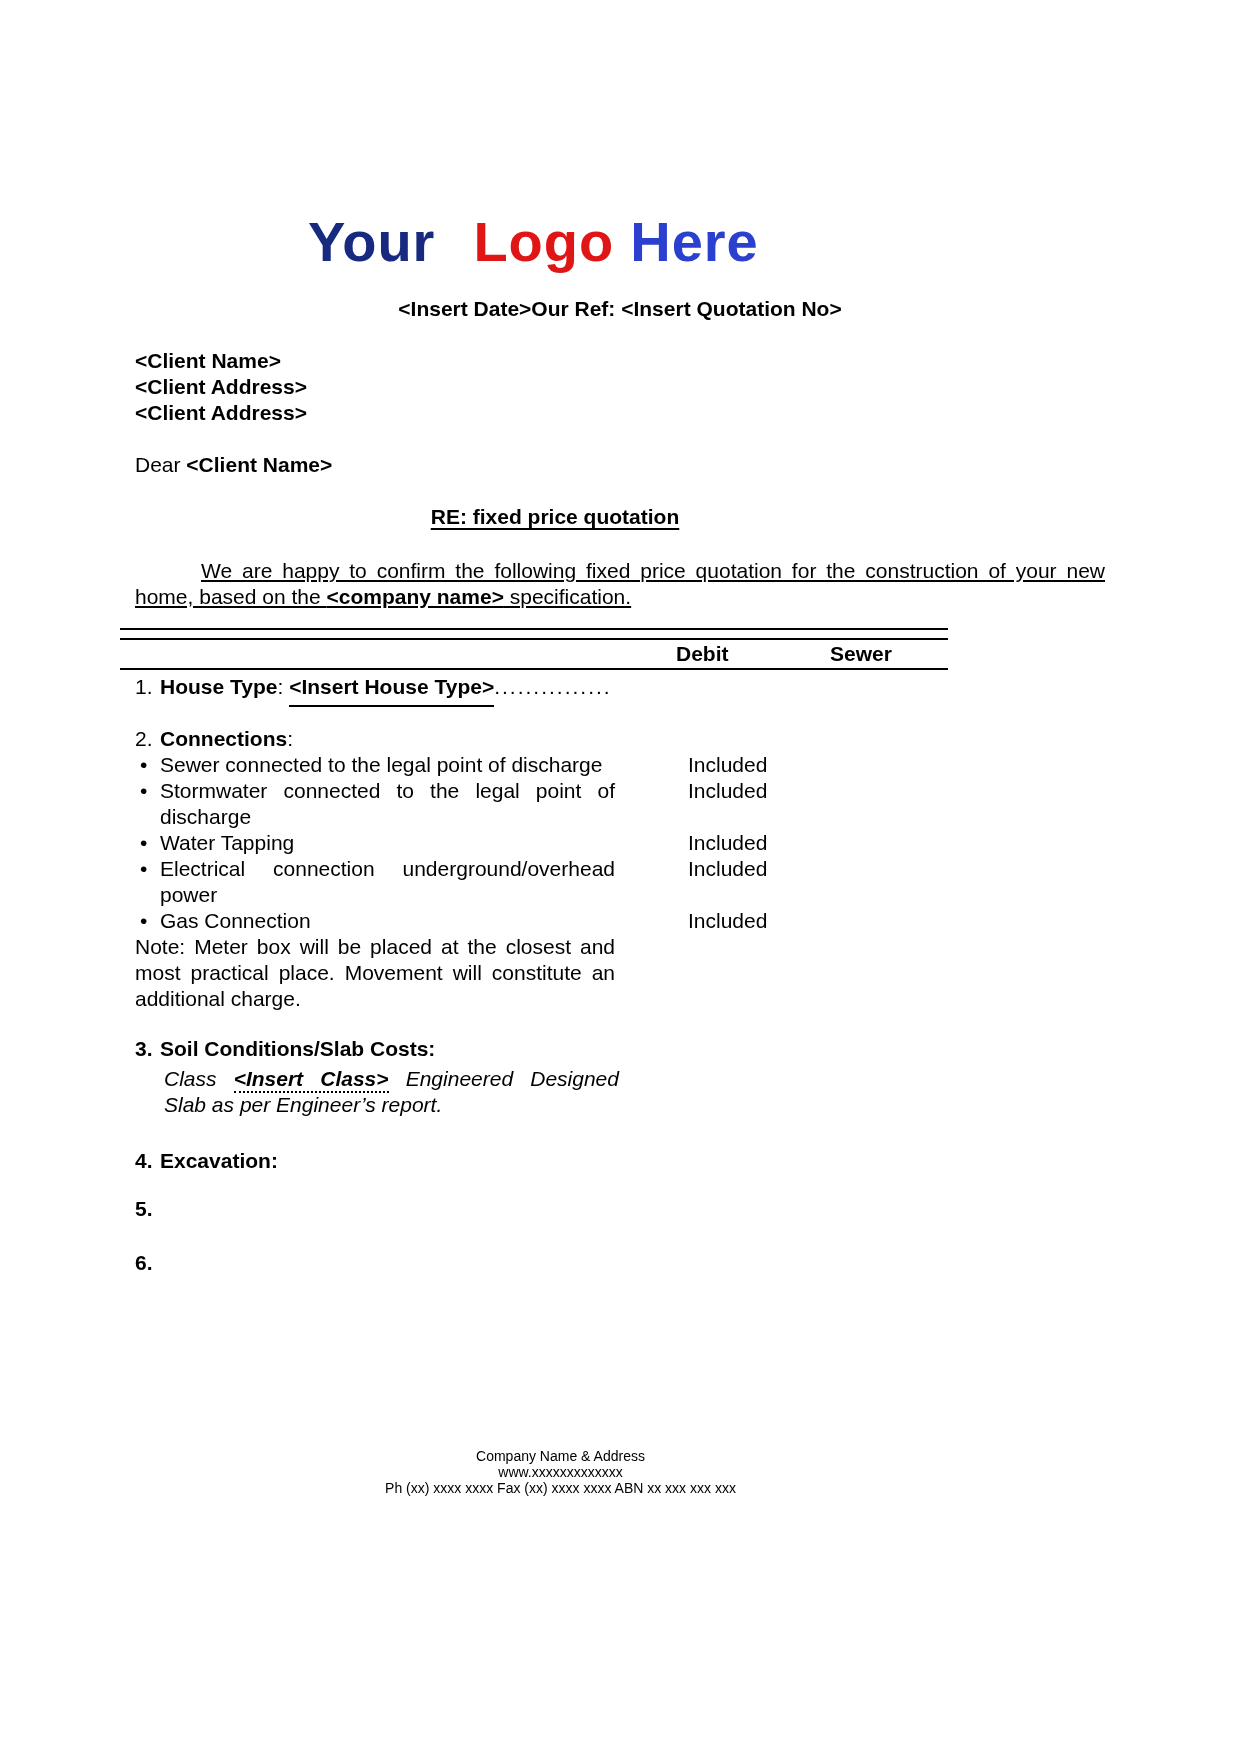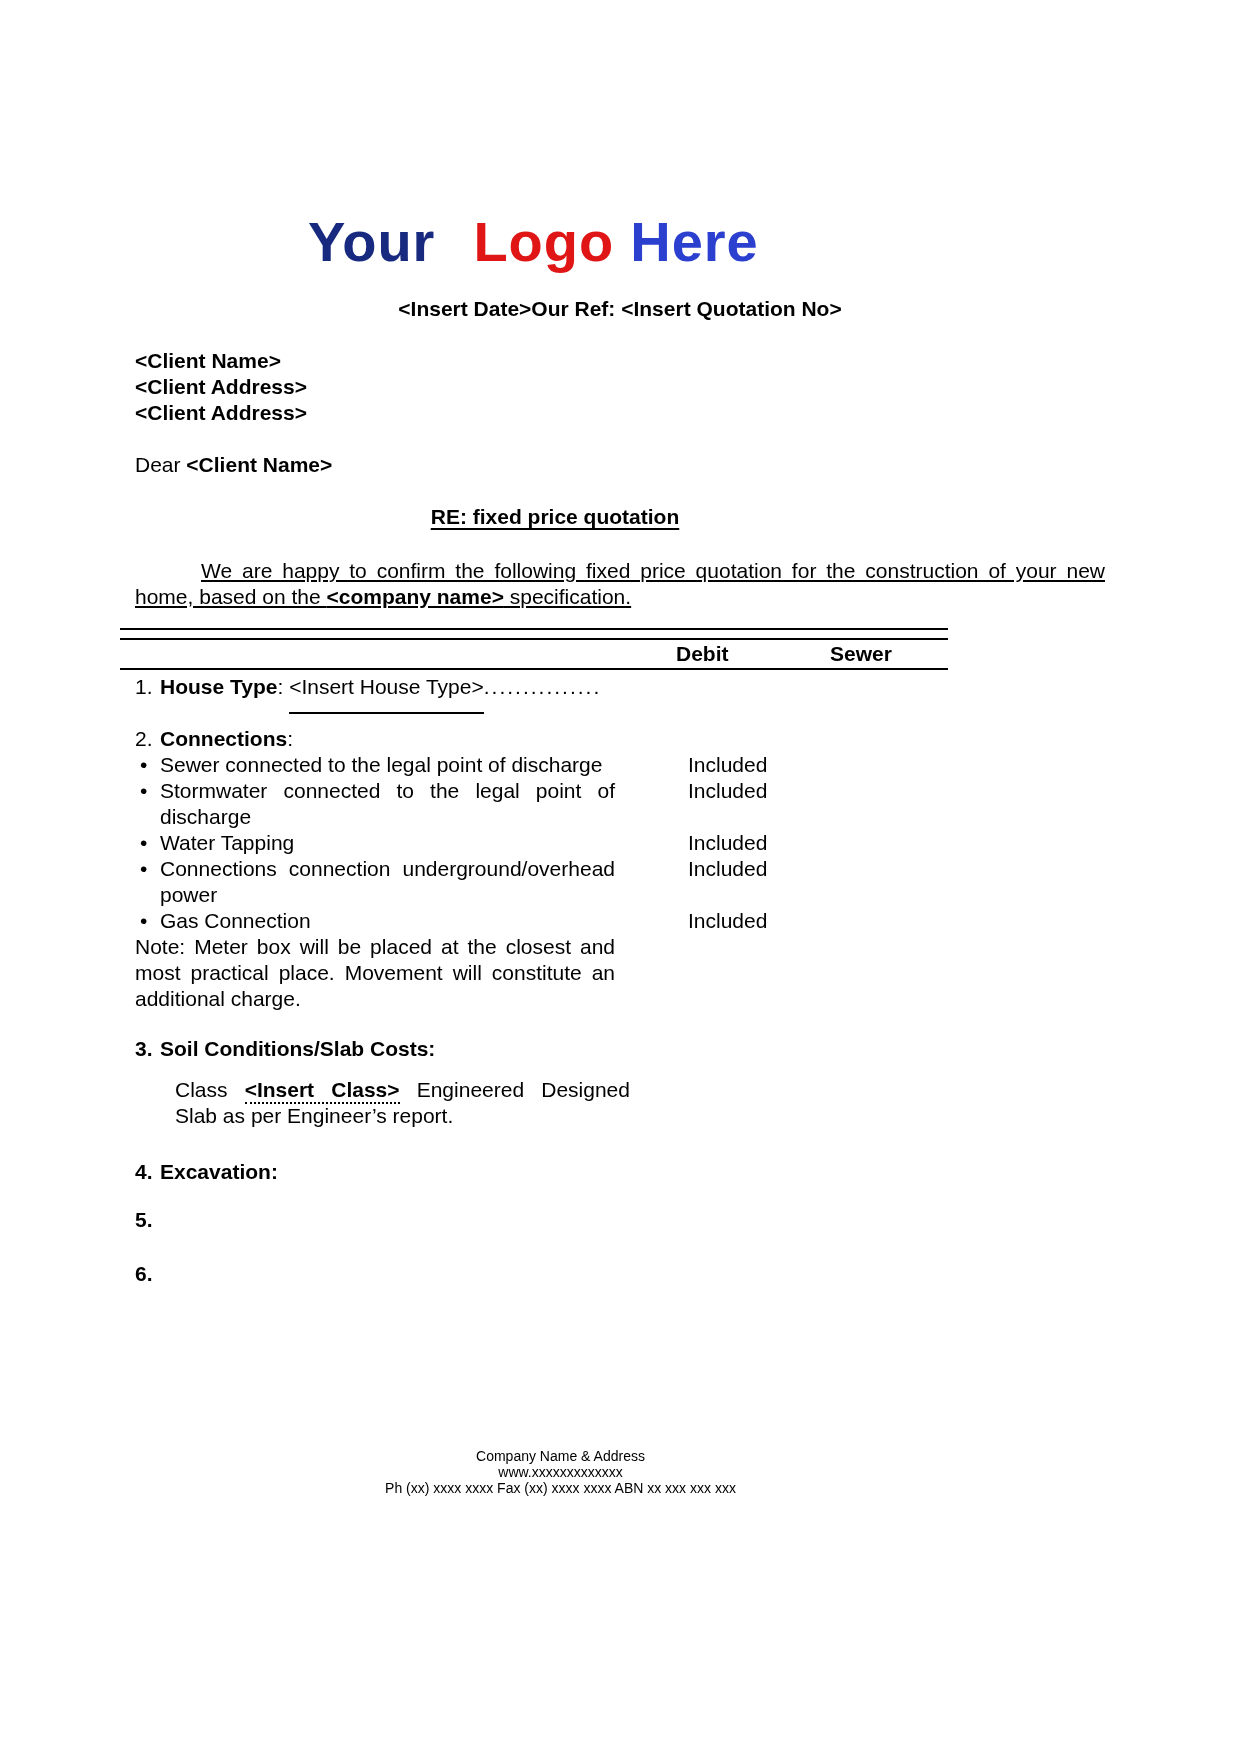--- a/index.html
+++ b/index.html
@@ -41,35 +41,35 @@
   .qtable { margin-top:18px; margin-left:-15px; width:828px; }
   .rule-double { height:8px; border-top:2px solid #000; border-bottom:2px solid #000; }
   .thead { position:relative; height:28px; border-bottom:2px solid #000; }
   .th { position:absolute; top:1px; font-weight:bold; }
   .th-debit  { left:556px; }
   .th-credit { left:710px; }
   .rows { padding-left:15px; padding-top:4px; }
 
   .num { display:inline-block; width:25px; }
   .item { line-height:26px; }
-  .u-solid { font-weight:normal; border-bottom:2px solid #000; padding-bottom:14px; }
+  .u-solid { font-weight:bold; border-bottom:2px solid #000; padding-bottom:7px; }
   .dots { letter-spacing:2px; }
 
   .item2-head { margin-top:26px; }
 
   .brow { position:relative; }
   .bullet { display:flex; width:480px; }
   .dot { width:25px; padding-left:5px; box-sizing:border-box; }
   .bt { flex:1; text-align:justify; }
   .debit-val { position:absolute; left:553px; top:0; }
 
   .note { margin:0; width:480px; text-align:justify; }
 
   .head3 { margin-top:24px; }
-  .i3body { margin:15px; width:480px; padding-left:25px; box-sizing:border-box; text-align:justify; }
+  .i3body { margin:4px; width:480px; padding-left:25px; box-sizing:border-box; text-align:justify;font-style:italic; }
   .u-dot { font-weight:bold; border-bottom:2px dotted #000; padding-bottom:1px; }
 
   .head4 { margin-top:30px; }
   .head5 { margin-top:22px; }
   .head6 { margin-top:28px; }
 
   
   .footer {
     position:absolute; top:1448px; left:0; width:100%;
     box-sizing:border-box; padding-right:120px;
@@ -149,21 +149,21 @@
           <div class="bullet">
             <span class="dot">•</span>
             <span class="bt">Water Tapping</span>
           </div>
           <span class="debit-val">Included</span>
         </div>
 
         <div class="brow">
           <div class="bullet">
             <span class="dot">•</span>
-            <span class="bt">Connections connection underground/overhead power</span>
+            <span class="bt">Electrical connection underground/overhead power</span>
           </div>
           <span class="debit-val">Included</span>
         </div>
 
         <div class="brow">
           <div class="bullet">
             <span class="dot">•</span>
             <span class="bt">Gas Connection</span>
           </div>
           <span class="debit-val">Included</span>

